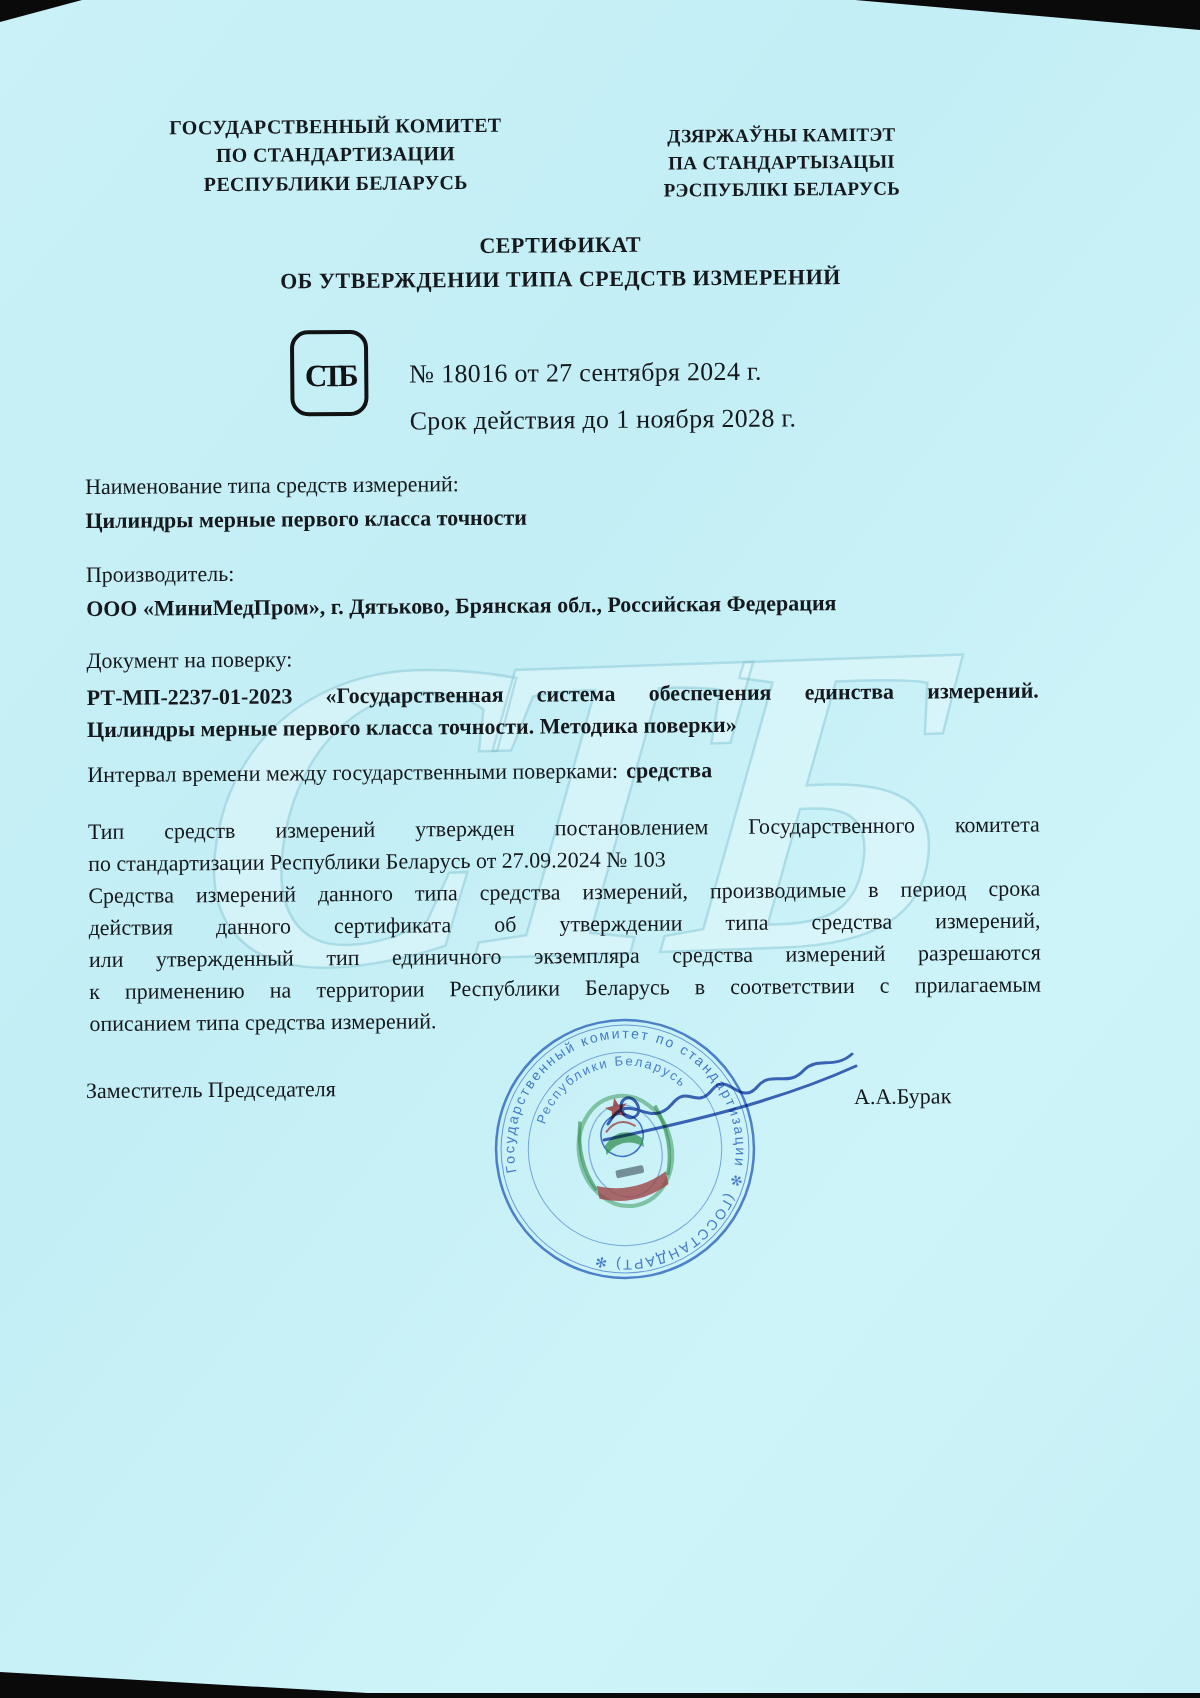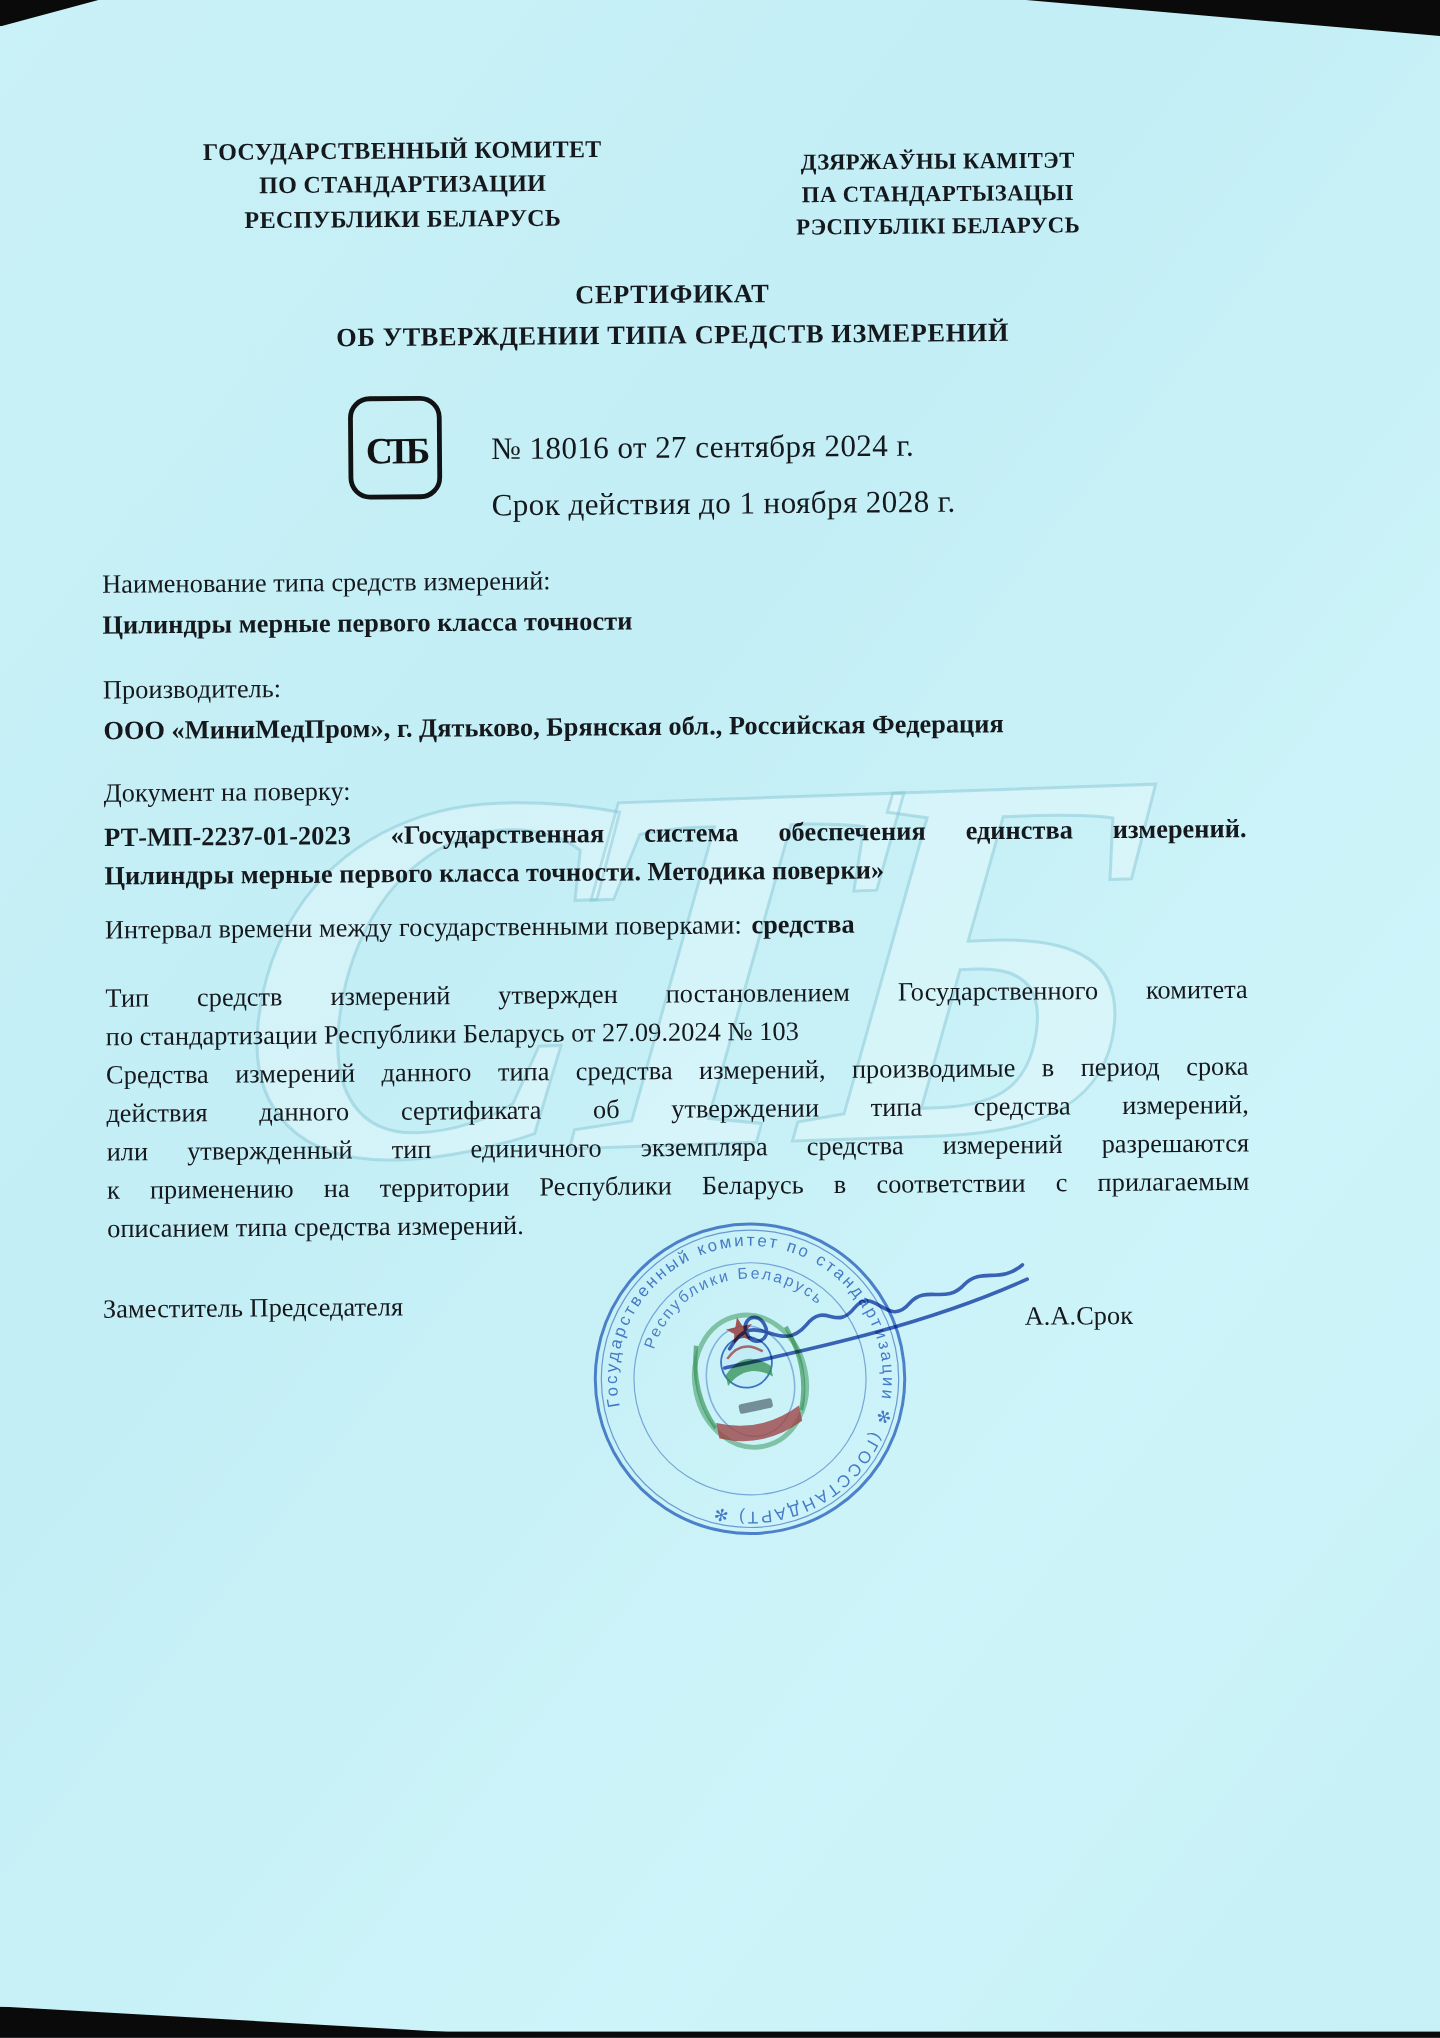--- a/index.html
+++ b/index.html
@@ -128,21 +128,21 @@
       <div class="lineblk jl">Тип средств измерений утвержден постановлением Государственного комитета</div>
       <div class="lineblk jend">по стандартизации Республики Беларусь от 27.09.2024 № 103</div>
       <div class="lineblk jl">Средства измерений данного типа средства измерений, производимые в период срока</div>
       <div class="lineblk jl">действия данного сертификата об утверждении типа средства измерений,</div>
       <div class="lineblk jl">или утвержденный тип единичного экземпляра средства измерений разрешаются</div>
       <div class="lineblk jl">к применению на территории Республики Беларусь в соответствии с прилагаемым</div>
       <div class="lineblk jend">описанием типа средства измерений.</div>
     </div>
 
     <div class="sign-title">Заместитель Председателя</div>
-    <div class="sign-name">А.А.Срок</div>
+    <div class="sign-name">А.А.Бурак</div>
 
   </div>
 
   <svg class="stamp" viewBox="0 0 276 276">
     <g transform="rotate(-12 138 138)" fill="none">
       <circle cx="138" cy="138" r="128" stroke="#3e6fc6" stroke-width="2.5" opacity="0.9"></circle>
       <circle cx="138" cy="138" r="123" stroke="#3e6fc6" stroke-width="1" opacity="0.7"></circle>
       <circle cx="138" cy="138" r="96" stroke="#3e6fc6" stroke-width="1" opacity="0.6"></circle>
       <defs>
         <path id="stampOuterPath" d="M 28 138 A 110 110 0 1 1 248 138 A 110 110 0 1 1 28 138"></path>

